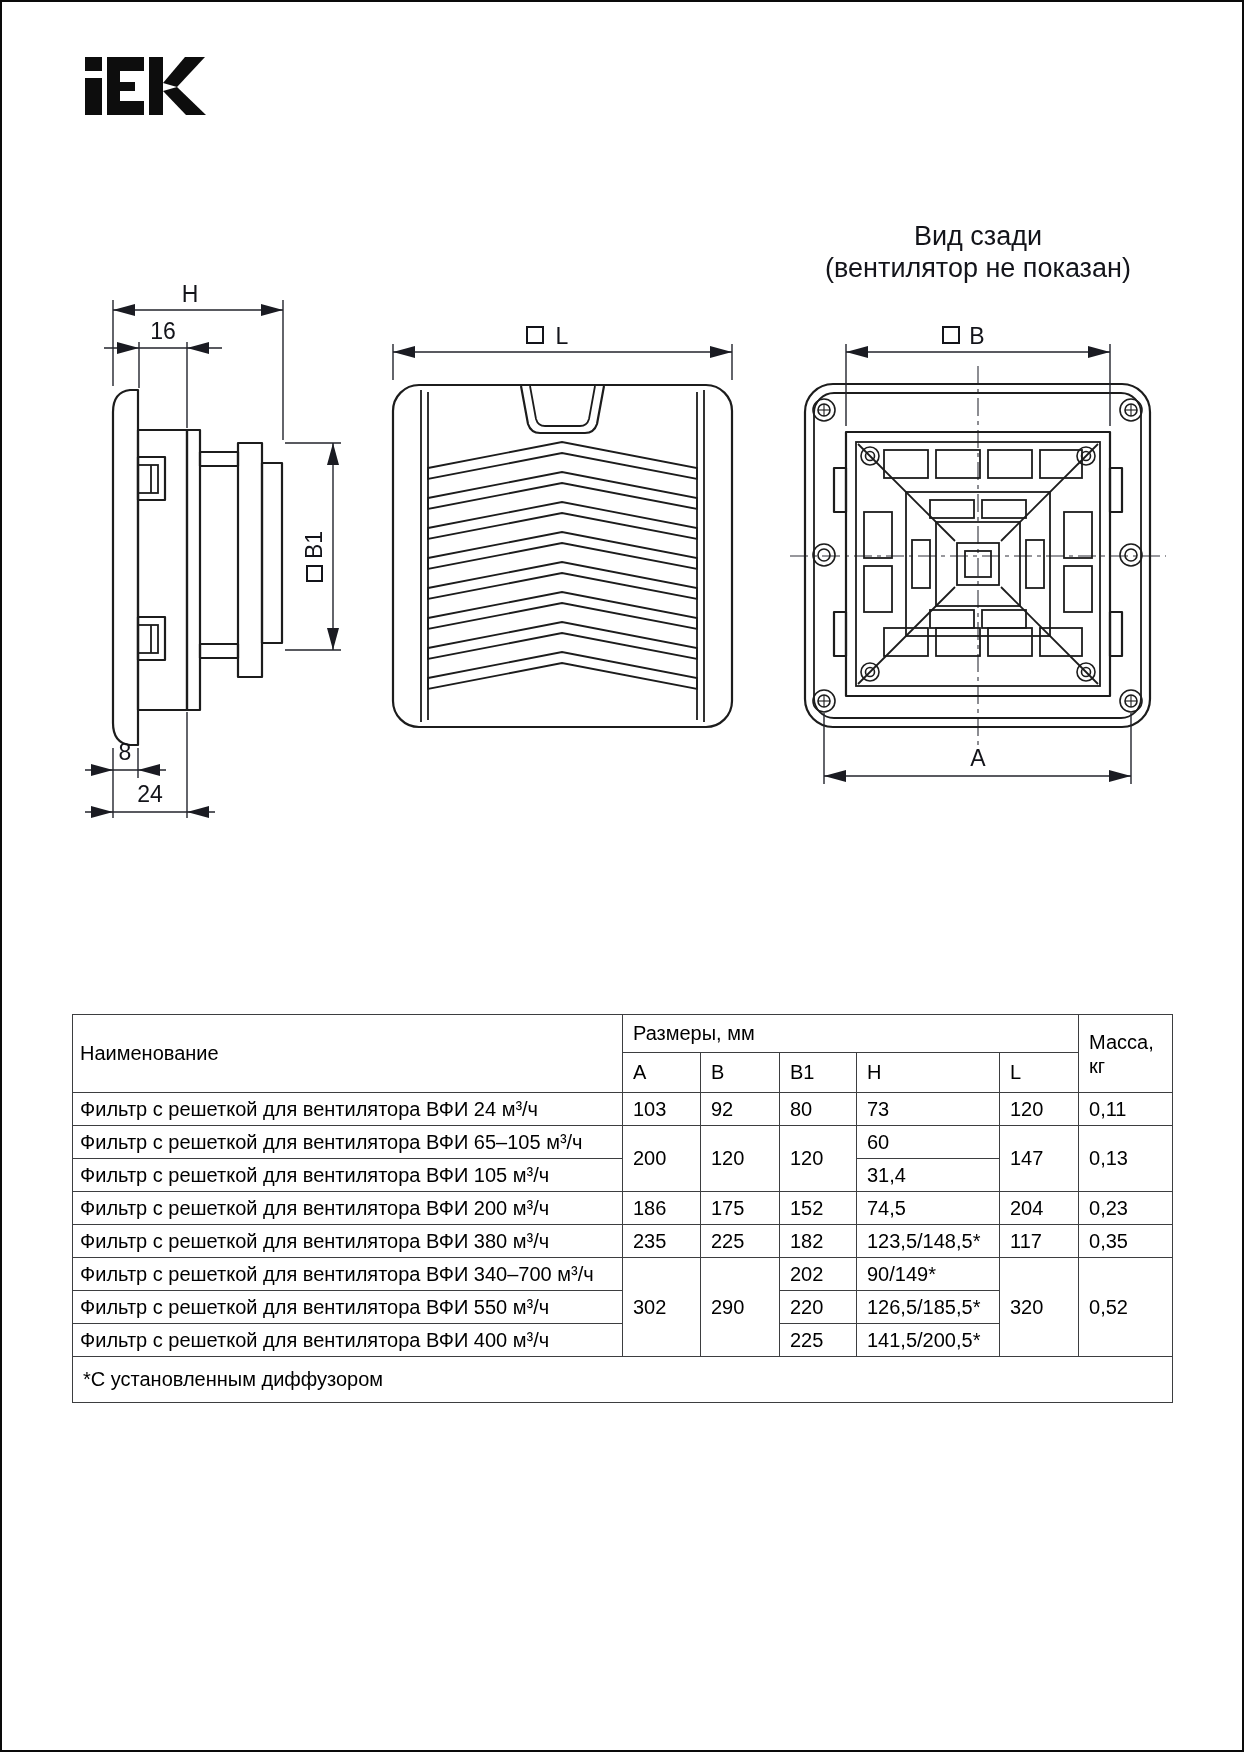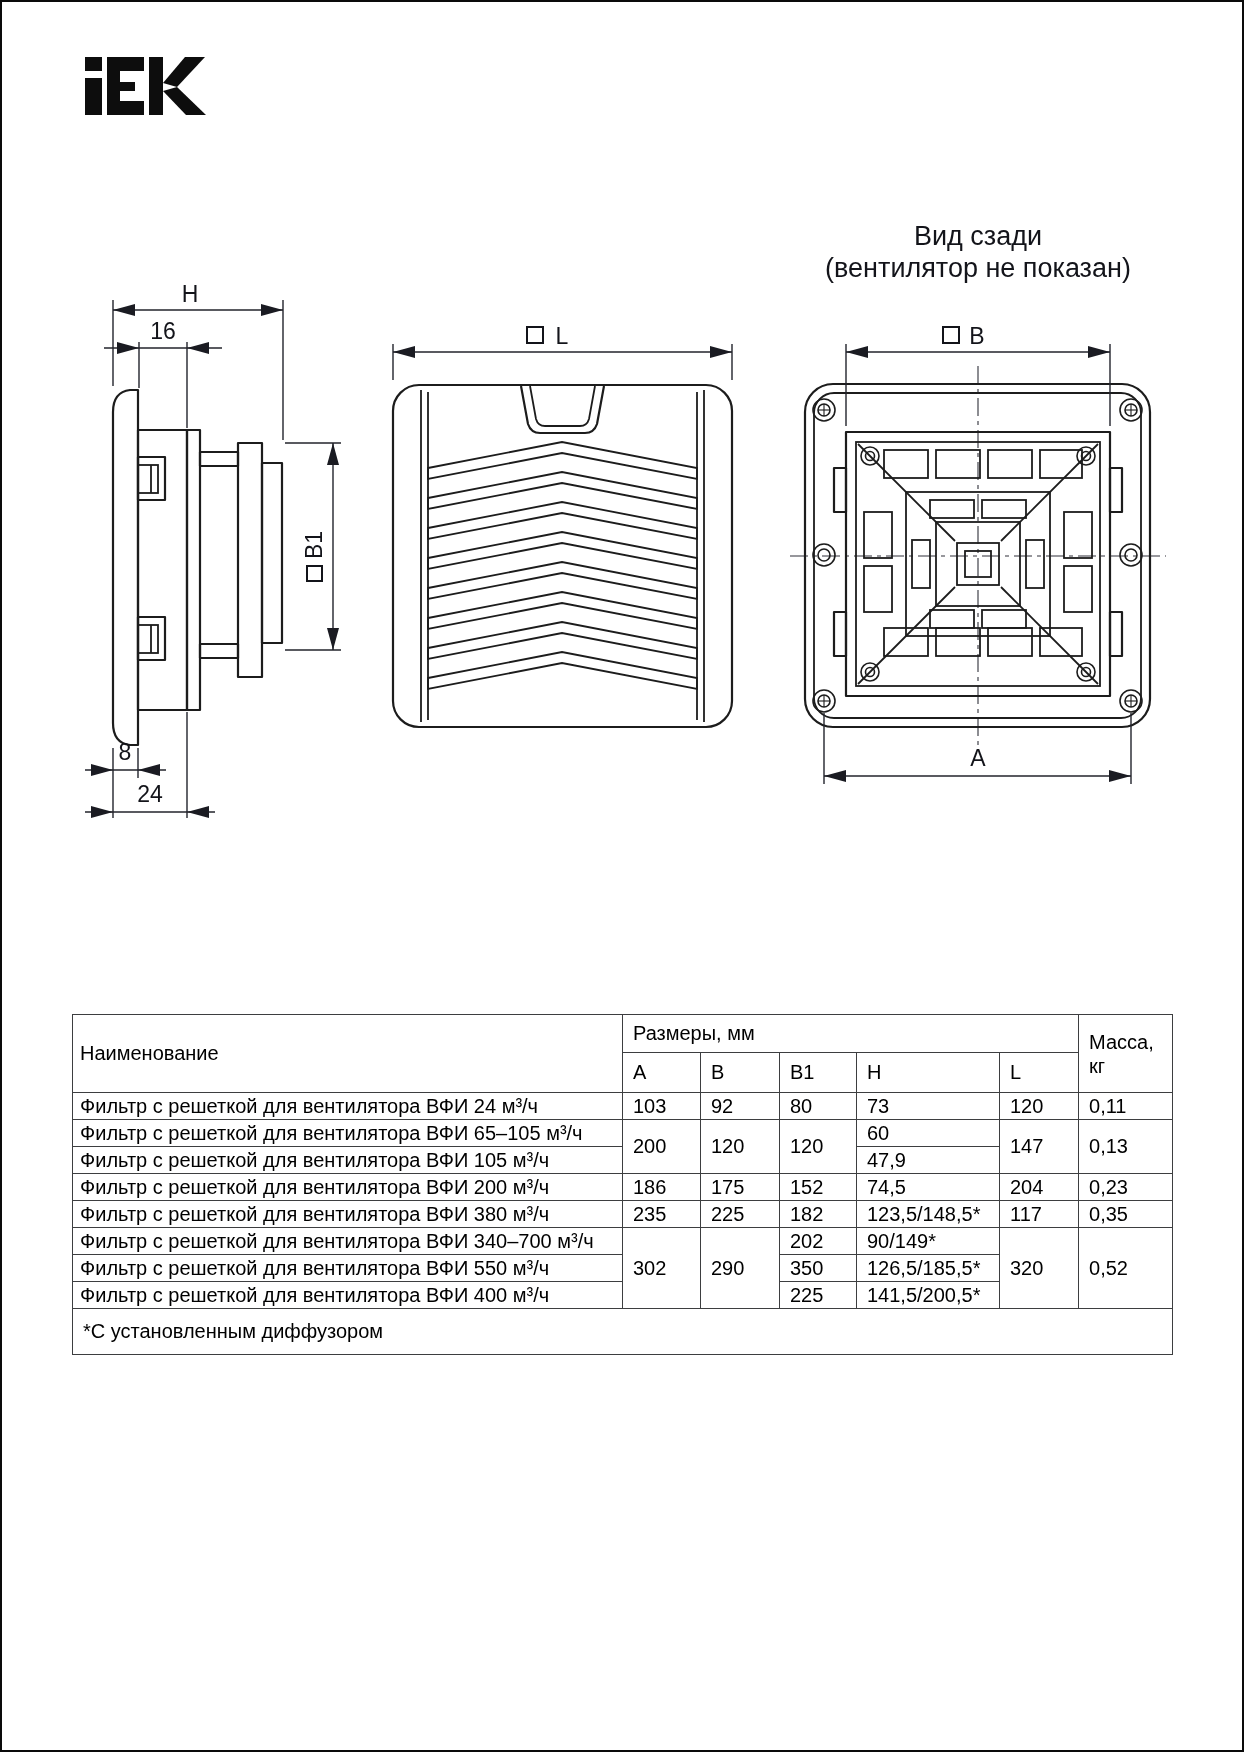--- a/index.html
+++ b/index.html
@@ -20,21 +20,21 @@
   .drawing .sq     { fill:none; stroke:#13141a; stroke-width:2; }
   .drawing .screw  { fill:none; stroke:#1c1c1c; stroke-width:1.6; }
   .drawing .cross  { fill:none; stroke:#1c1c1c; stroke-width:1.1; }
 
   table.spec { position:absolute; left:72px; top:1014px; width:1100px;
     border-collapse:collapse; table-layout:fixed; }
   table.spec td { border:1.5px solid #3d3e40; font-size:20px; color:#000000;
     padding:0 4px 0 10px; vertical-align:middle; white-space:nowrap; overflow:hidden; }
   table.spec td.name { padding-left:7px; }
   tr.h1 { height:38px; } tr.h2 { height:40px; }
-  tr.dr { height:27px; } tr.fn { height:46px;padding-left:28px; }
+  tr.dr { height:33px; } tr.fn { height:46px;padding-left:28px; }
   td.vtop { vertical-align:top; padding-top:9px; }
   td.fnote { padding-left:8px; }
   .mass-line { display:block; line-height:24px; }
 </style>
 </head>
 <body>
 
 <div class="page-border"></div>
 
 <svg class="logo" viewBox="0 0 132 58">
@@ -272,21 +272,21 @@
       <td class="name">Фильтр с решеткой для вентилятора ВФИ 65–105 м³/ч</td>
       <td class="vtop" rowspan="2">200</td>
       <td class="vtop" rowspan="2">120</td>
       <td class="vtop" rowspan="2">120</td>
       <td>60</td>
       <td class="vtop" rowspan="2">147</td>
       <td class="vtop" rowspan="2">0,13</td>
     </tr>
     <tr class="dr">
       <td class="name">Фильтр с решеткой для вентилятора ВФИ 105 м³/ч</td>
-      <td>47,9</td>
+      <td>31,4</td>
     </tr>
 
     <tr class="dr">
       <td class="name">Фильтр с решеткой для вентилятора ВФИ 200 м³/ч</td>
       <td>186</td>
       <td>175</td>
       <td>152</td>
       <td>74,5</td>
       <td>204</td>
       <td>0,23</td>
@@ -306,21 +306,21 @@
       <td class="name">Фильтр с решеткой для вентилятора ВФИ 340–700 м³/ч</td>
       <td class="vtop" rowspan="3">302</td>
       <td class="vtop" rowspan="3">290</td>
       <td>202</td>
       <td>90/149*</td>
       <td class="vtop" rowspan="3">320</td>
       <td class="vtop" rowspan="3">0,52</td>
     </tr>
     <tr class="dr">
       <td class="name">Фильтр с решеткой для вентилятора ВФИ 550 м³/ч</td>
-      <td>350</td>
+      <td>220</td>
       <td>126,5/185,5*</td>
     </tr>
     <tr class="dr">
       <td class="name">Фильтр с решеткой для вентилятора ВФИ 400 м³/ч</td>
       <td>225</td>
       <td>141,5/200,5*</td>
     </tr>
 
     <tr class="fn">
       <td class="fnote" colspan="7">*С установленным диффузором</td>

